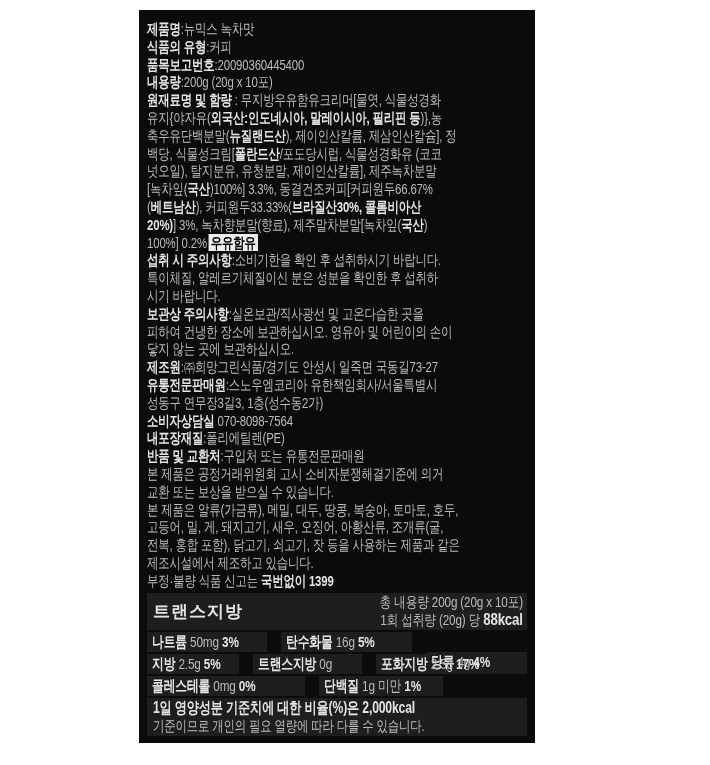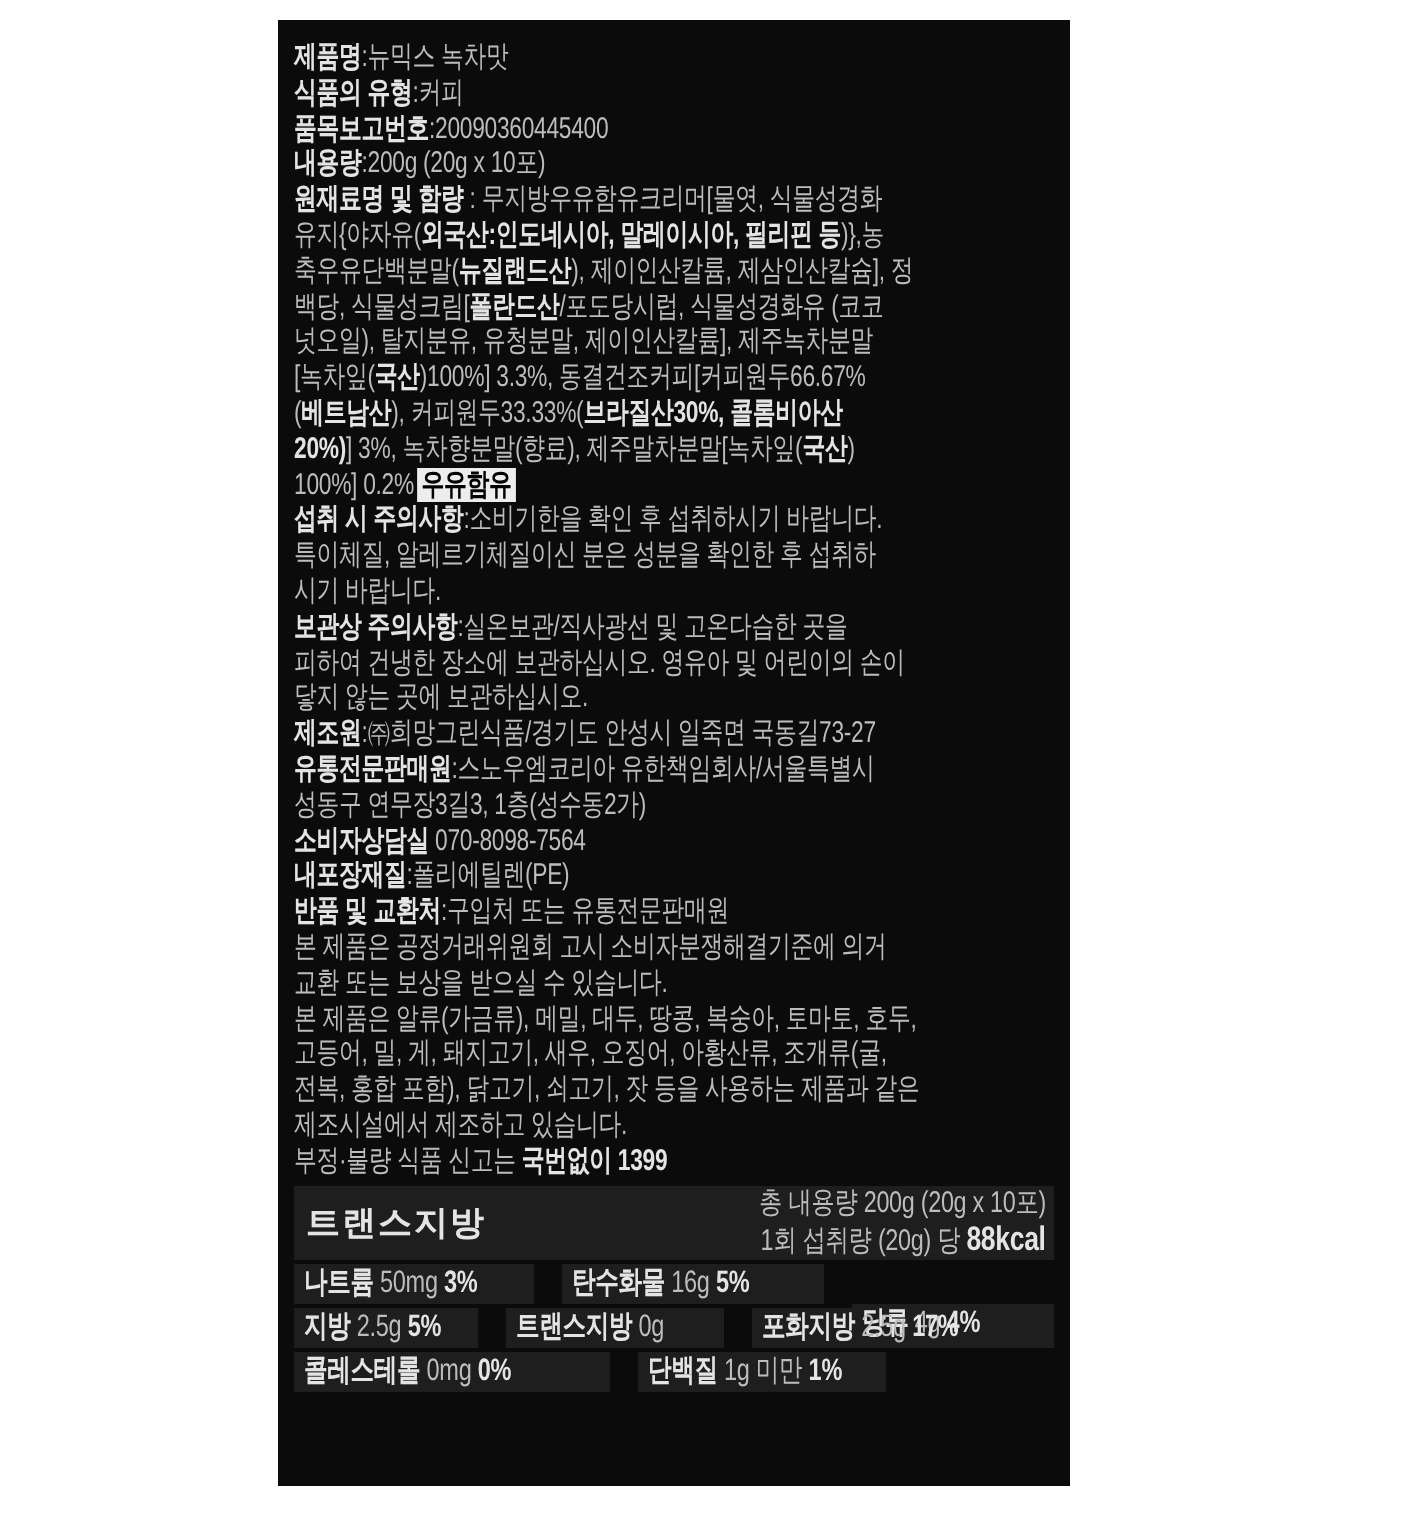--- a/index.html
+++ b/index.html
@@ -202,15 +202,23 @@
         </div>
         <div class="nrow">
           <div class="ncell" style="width: 158px;">
             <span class="cond"><span class="b">콜레스테롤</span><span> 0mg </span><span class="b">0%</span></span>
           </div>
           <div class="ncell" style="width: 124px;">
             <span class="cond"><span class="b">단백질</span><span> 1g 미만 </span><span class="b">1%</span></span>
           </div>
         </div>
       </div>
+    <div class="nutri-foot">
+      <div class="f1">
+          <span class="cond">1일 영양성분 기준치에 대한 비율(%)은 2,000kcal</span>
+        </div>
+      <div class="f2">
+          <span class="cond">기준이므로 개인의 필요 열량에 따라 다를 수 있습니다.</span>
+        </div>
+    </div>
   </div>
 
 </div>
 
 </body></html>

